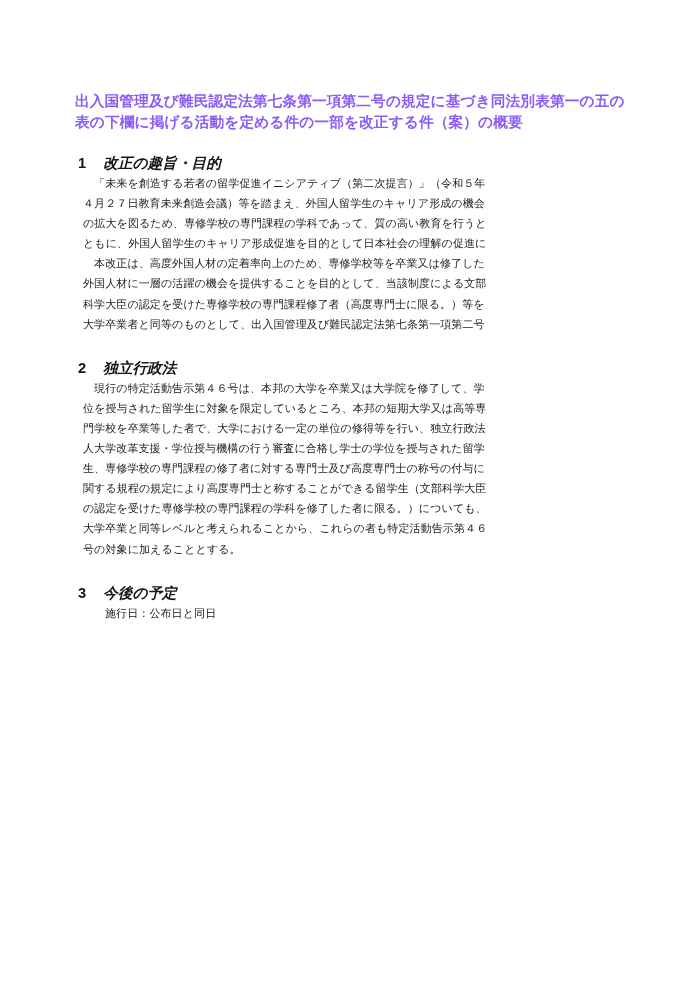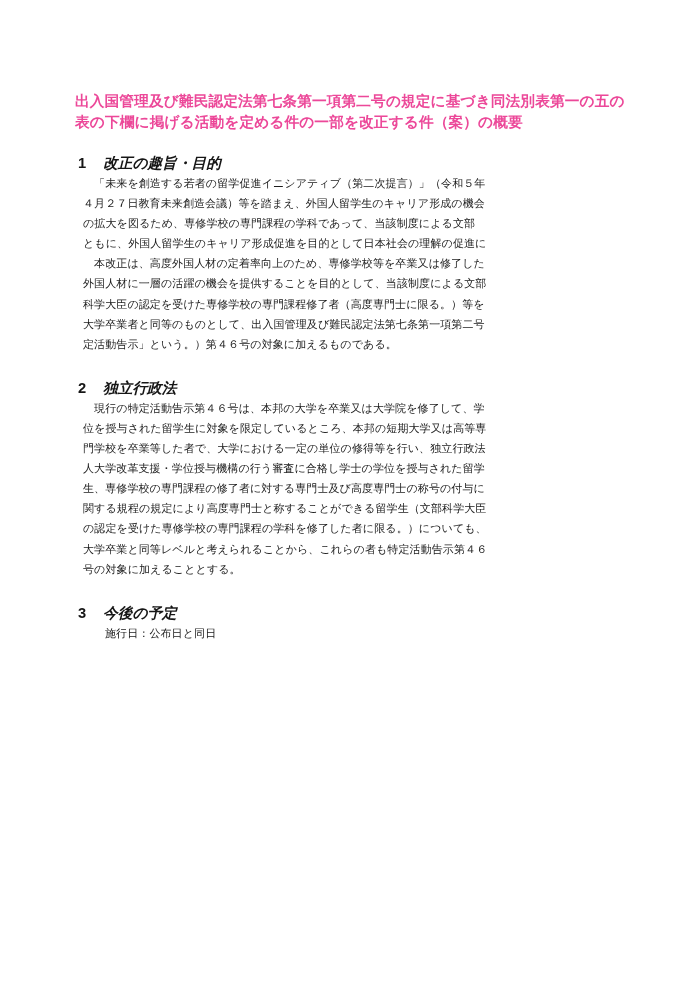--- a/index.html
+++ b/index.html
@@ -23,21 +23,21 @@
     top: 91px;
     width: 556px;
   }
   .doc-title .title-line {
     font-family: "Liberation Sans", sans-serif;
     font-weight: bold;
     font-size: 14.7px;
     line-height: 20.5px;
     letter-spacing: 0.1px;
     white-space: pre;
-    color: #ec4899;
+    color: #8b5cf6;
   }
   .section.sec-1 { margin-top: 21px; }
   .section.sec-2 { margin-top: 24px; }
   .section.sec-3 { margin-top: 24px; }
   .sec-heading {
     display: flex;
     font-family: "Liberation Sans", sans-serif;
     font-weight: bold;
     font-size: 14.7px;
     line-height: 20px;
@@ -76,35 +76,34 @@
       <div class="sec-heading">
         <span class="sec-num">1</span>
         <span class="sec-label">改正の趣旨・目的</span>
       </div>
       <div class="body-lines">
 
           <div class="body-line">　「未来を創造する若者の留学促進イニシアティブ（第二次提言）」（令和５年</div>
 
           <div class="body-line">４月２７日教育未来創造会議）等を踏まえ、外国人留学生のキャリア形成の機会</div>
 
-          <div class="body-line">の拡大を図るため、専修学校の専門課程の学科であって、当該制度による文部</div>
+          <div class="body-line">の拡大を図るため、専修学校の専門課程の学科であって、質の高い教育を行うと</div>
 
           <div class="body-line">ともに、外国人留学生のキャリア形成促進を目的として日本社会の理解の促進に</div>
 
 
           <div class="body-line">　本改正は、高度外国人材の定着率向上のため、専修学校等を卒業又は修了した</div>
 
           <div class="body-line">外国人材に一層の活躍の機会を提供することを目的として、当該制度による文部</div>
 
           <div class="body-line">科学大臣の認定を受けた専修学校の専門課程修了者（高度専門士に限る。）等を</div>
 
           <div class="body-line">大学卒業者と同等のものとして、出入国管理及び難民認定法第七条第一項第二号</div>
 
 
-          <div class="body-line">定活動告示」という。）第４６号の対象に加えるものである。</div>
         </div>
     </div>
 
     <div class="section sec-2">
       <div class="sec-heading">
         <span class="sec-num">2</span>
         <span class="sec-label">独立行政法</span>
       </div>
       <div class="body-lines">
 

